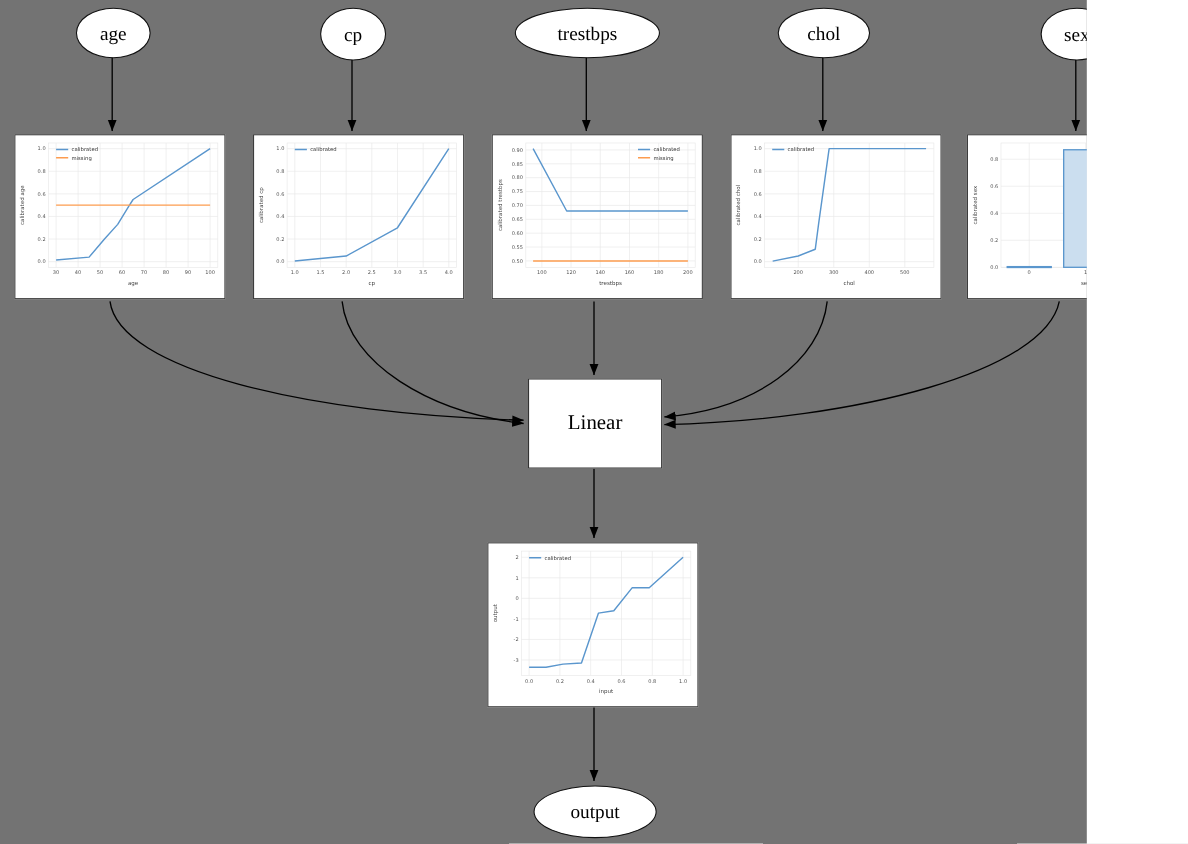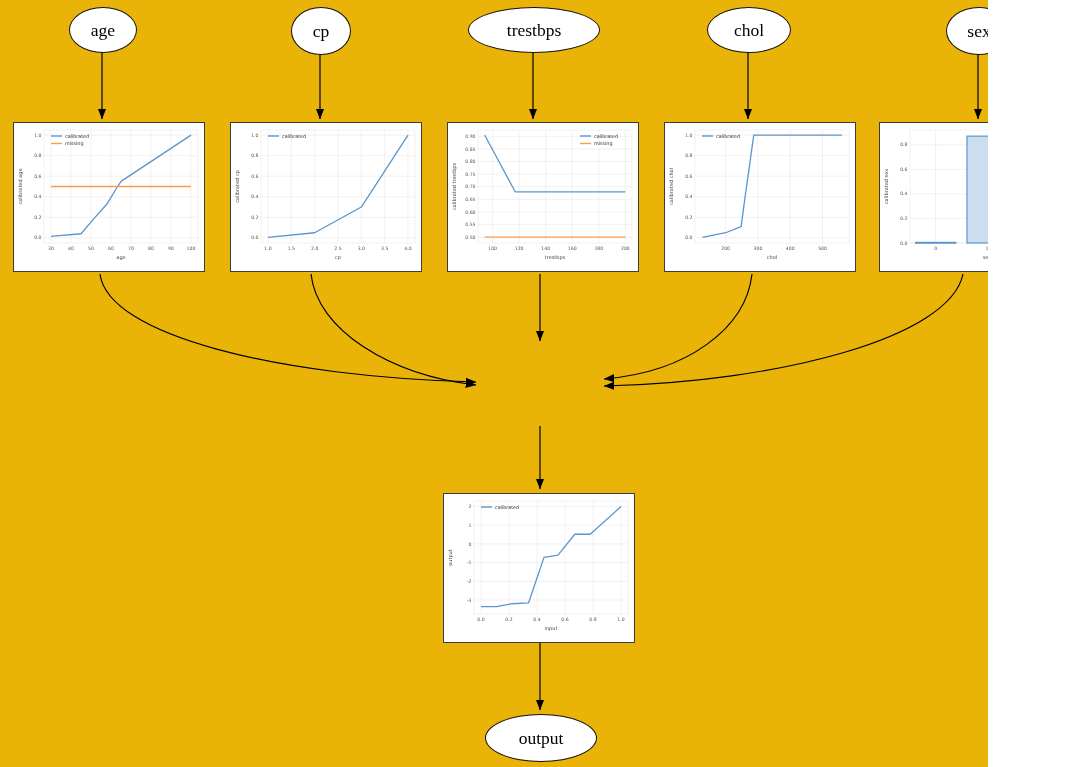--- a/index.html
+++ b/index.html
@@ -1,16 +1,16 @@
 <!DOCTYPE html>
 <html><head>
 <meta charset="utf-8">
 <style>
   html,body{margin:0;padding:0;background:#ffffff;}
-  #canvas{position:relative;width:988px;height:767px;background:#eab308;overflow:hidden;
+  #canvas{position:relative;width:988px;height:767px;background:#737373;overflow:hidden;
           font-family:"Liberation Serif","DejaVu Serif",serif;}
   #edges{position:absolute;left:0;top:0;z-index:0;pointer-events:none;}
   .node-ellipse{position:absolute;z-index:2;border:1px solid #111;border-radius:50%;
                 background:#fff;display:flex;align-items:center;justify-content:center;
                 font-size:17.5px;color:#000;}
   .plotbox{position:absolute;z-index:1;width:190px;height:148px;background:#fff;
            border:1.5px solid #3c3c3c;box-sizing:content-box;}
   .plotbox svg{display:block;}
   #linear-box{position:absolute;z-index:2;left:480px;top:344px;width:120px;height:80px;
               border:1.6px solid #333;background:#fff;display:flex;align-items:center;
@@ -249,20 +249,23 @@
           <text x="27.5" y="23.33913043478261" text-anchor="end">0.8</text>
         </g>
         <text x="107" y="136" text-anchor="middle" fill="#444444" font-size="5" font-family="&quot;DejaVu Sans&quot;,sans-serif">sex</text>
         <text x="8" y="63.5" text-anchor="middle" fill="#444444" font-size="5" font-family="&quot;DejaVu Sans&quot;,sans-serif" transform="rotate(-90 8 63.5)">calibrated sex</text>
         <rect x="35.64666666666667" y="119.38586956521739" width="40.040000000000006" height="0.8" fill="#cbdeef" stroke="#5a96cd" stroke-width="1.2"></rect>
         <rect x="86.97999999999999" y="13.141304347826093" width="40.040000000000006" height="106.8586956521739" fill="#cbdeef" stroke="#5a96cd" stroke-width="1.2"></rect>
         <rect x="138.31333333333333" y="38.934782608695656" width="40.040000000000006" height="81.06521739130434" fill="#fbe0c4" stroke="#fd9c4f" stroke-width="1.2"></rect>
       </svg>
     </div>
 
+  <div id="linear-box">
+    <span>Linear</span>
+  </div>
 
   <div class="plotbox" style="left:443px;top:493px;">
       <svg viewBox="0 0 190 148" width="190" height="148">
         <g stroke="#e8e8e8" stroke-width="0.6" fill="none">
           <line x1="37" y1="7" x2="37" y2="120"></line>
           <line x1="65" y1="7" x2="65" y2="120"></line>
           <line x1="93" y1="7" x2="93" y2="120"></line>
           <line x1="120.99999999999999" y1="7" x2="120.99999999999999" y2="120"></line>
           <line x1="149" y1="7" x2="149" y2="120"></line>
           <line x1="177" y1="7" x2="177" y2="120"></line>

